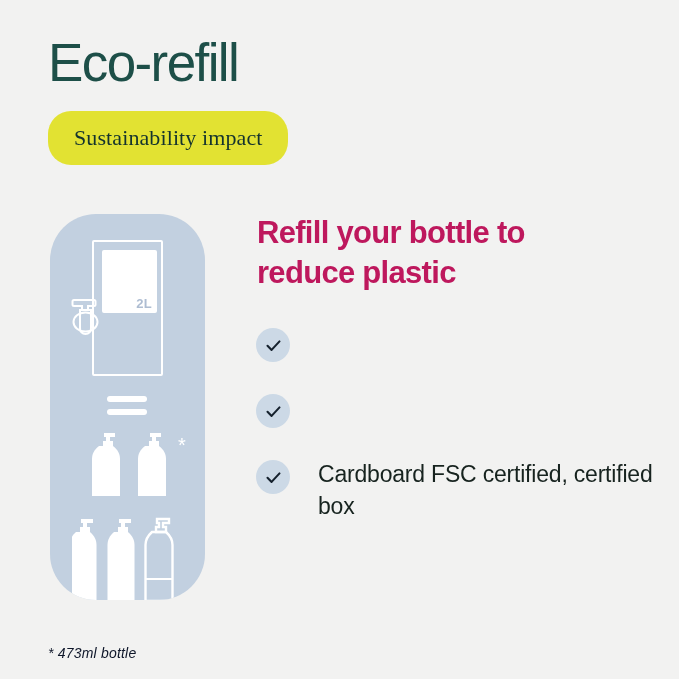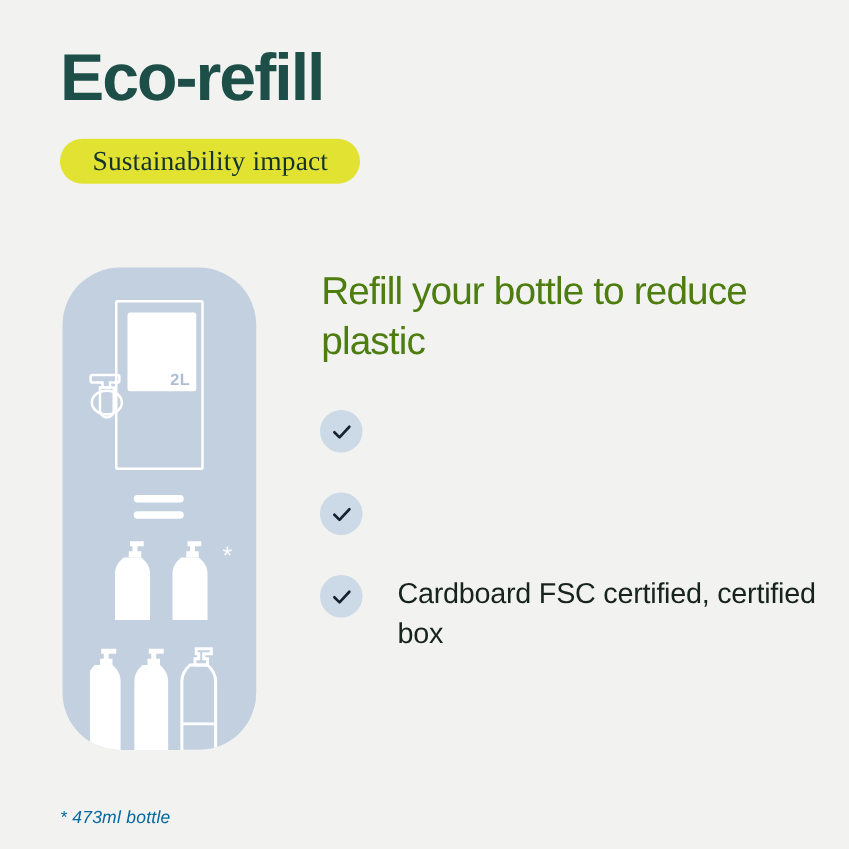--- a/index.html
+++ b/index.html
@@ -23,31 +23,31 @@
     box-sizing: border-box;
   }
 
   
   .title {
     position: absolute;
     left: 48px;
     top: 32px;
     font-size: 53px;
     line-height: 62px;
-    font-weight: bold;
+    font-weight: normal;
     letter-spacing: -1.6px;
     color: #1d4f48;
     margin: 0;
   }
 
   .badge {
     position: absolute;
     left: 48px;
     top: 111px;
-    height: 36px;
+    height: 54px;
     padding: 0 26px;
     border-radius: 23px;
     background: #e2e232;
     display: flex;
     align-items: center;
     justify-content: center;
   }
   .badge-label {
     font-family: "Liberation Serif", serif;
     font-size: 22px;
@@ -149,23 +149,23 @@
   }
 
   
   .headline {
     position: absolute;
     left: 257px;
     top: 213px;
     width: 360px;
     font-size: 31px;
     line-height: 40px;
-    font-weight: normal;
+    font-weight: bold;
     letter-spacing: -0.7px;
-    color: #4d7c0f;
+    color: #be185d;
     margin: 0;
   }
 
   .features {
     position: absolute;
     left: 256px;
     top: 326px;
     width: 400px;
     list-style: none;
     margin: 0;
@@ -194,21 +194,21 @@
     color: #17231f;
     letter-spacing: -0.2px;
   }
 
   .footnote {
     position: absolute;
     left: 48px;
     top: 645px;
     font-size: 14px;
     font-style: italic;
-    color: #0369a1;
+    color: #0f172a;
     letter-spacing: 0.2px;
   }
 </style>
 </head>
 <body>
 
 <div class="page">
 
   <h1 class="title">Eco-refill</h1>
 

